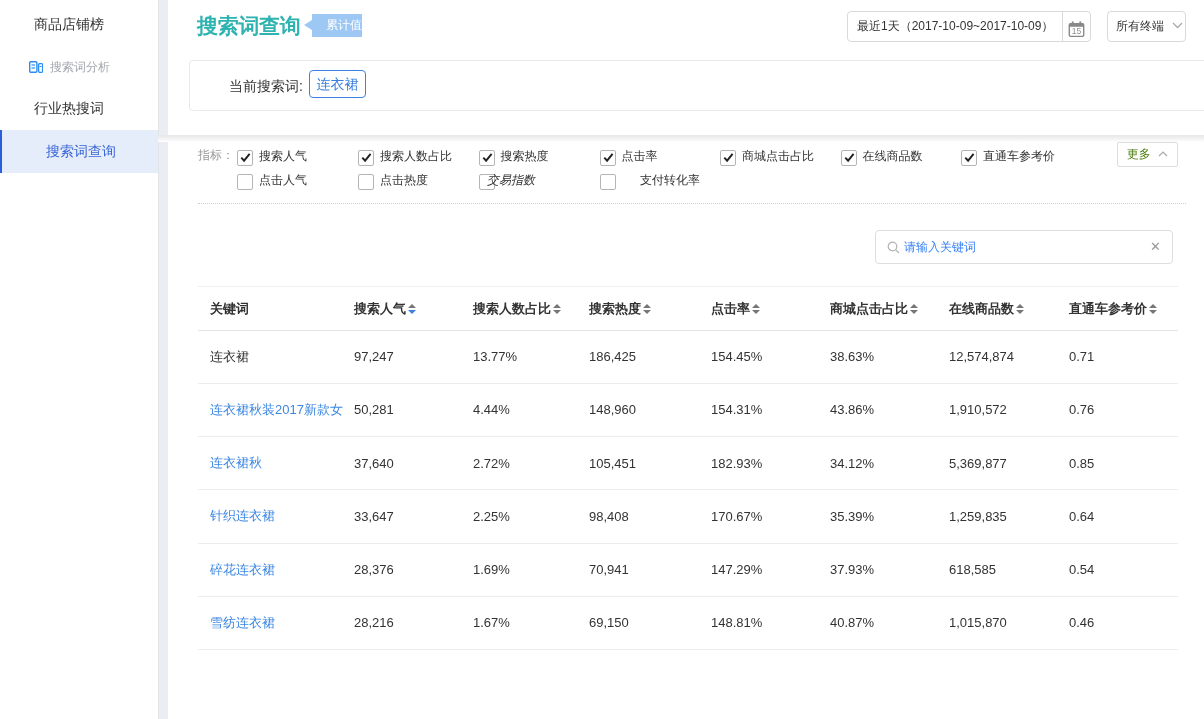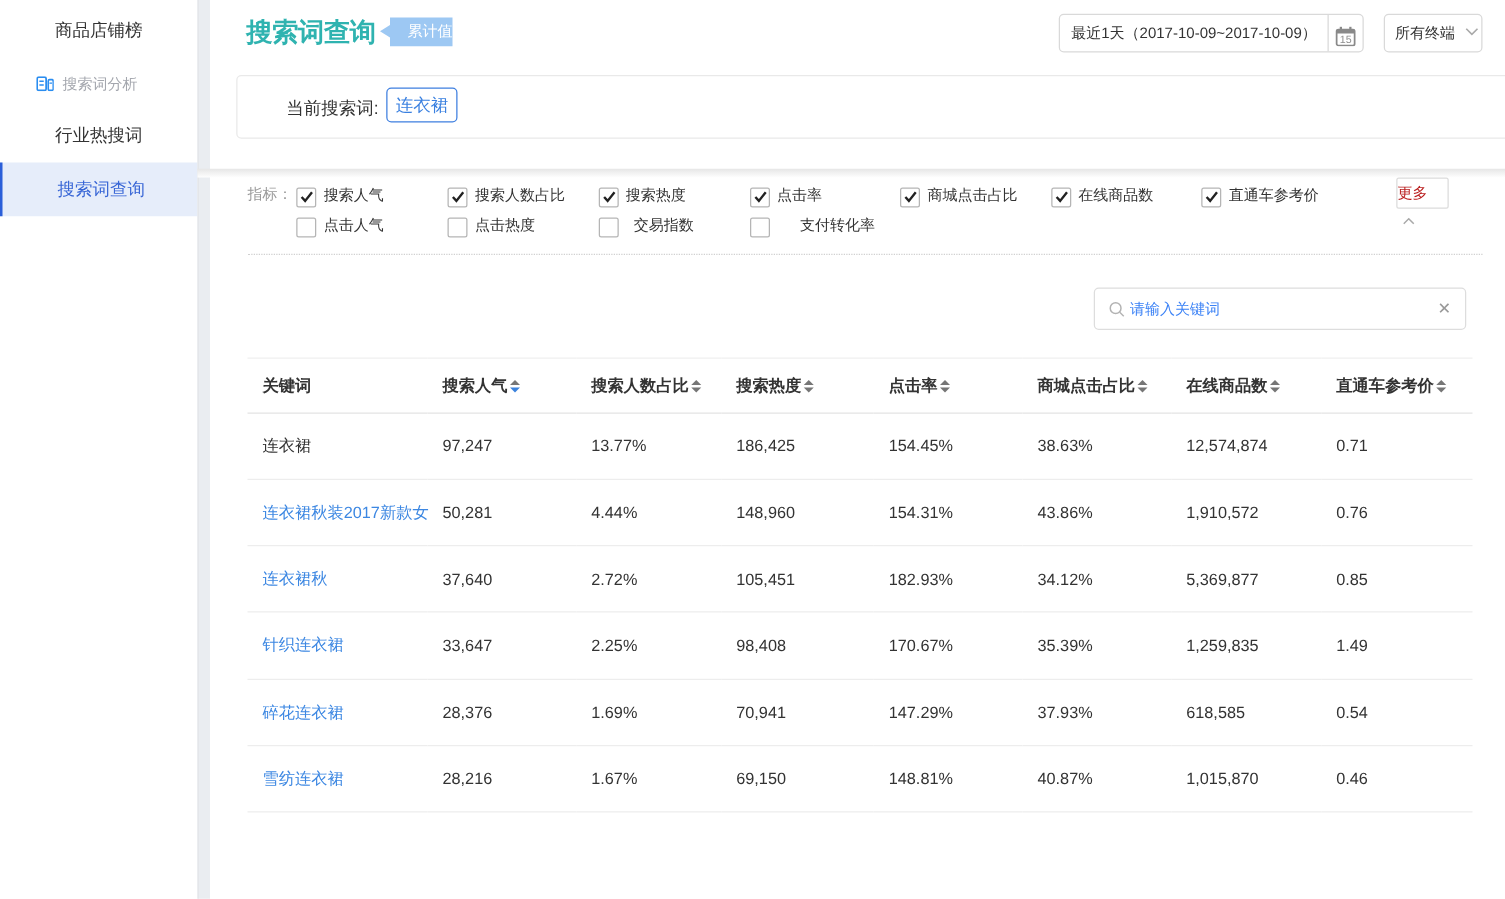--- a/index.html
+++ b/index.html
@@ -1,20 +1,20 @@
 <!DOCTYPE html>
 <html><head>
 <meta charset="utf-8">
 <style>
 *{margin:0;padding:0;box-sizing:border-box}
 html,body{width:1204px;height:719px;overflow:hidden;background:#fff;color:#333;
   font-family:"Liberation Sans",sans-serif;font-size:12px}
 #sidebar{position:absolute;left:0;top:0;width:158px;height:719px;background:#fff}
 #strip{position:absolute;left:158px;top:0;width:10px;height:719px;background:#eaedf1;border-left:1px solid #e2e4e8}
-.mi{position:absolute;left:0;width:158px;height:42px;line-height:42px;font-size:14px;color:#333;padding-left:44px}
+.mi{position:absolute;left:0;width:158px;height:42px;line-height:42px;font-size:14px;color:#333;padding-left:34px}
 #mi2{color:#a4a7ae;font-size:12px;padding-left:50px}
 #mi4{background:#e6edfa;color:#3866d6;border-left:2px solid #2b5fd9;padding-left:44px;height:43px;line-height:43px}
 #main{position:absolute;left:168px;top:0;width:1036px;height:719px}
 #title{position:absolute;left:29px;top:12px;font-size:21px;font-weight:bold;color:#2fb3b0;letter-spacing:-0.3px}
 #tag{position:absolute;left:144px;top:14px;width:50px;height:23px;background:#9dc8f3;color:#fff;
   font-size:12px;line-height:23px;text-align:right}
 #tagtri{position:absolute;left:136px;top:20px;width:0;height:0;border-right:8px solid #9dc8f3;
   border-top:5.5px solid transparent;border-bottom:5.5px solid transparent}
 #dategroup{position:absolute;left:679px;top:11px;width:244px;height:31px;border:1px solid #d9d9d9;border-radius:4px;display:flex}
 #datetext{width:214px;line-height:29px;padding-left:9px;font-size:12px;color:#333;white-space:nowrap}
@@ -24,22 +24,22 @@
 #fcard{position:absolute;left:21px;top:60px;width:1116px;height:51px;border:1px solid #e9e9e9;border-radius:4px;background:#fff}
 #fcard .lbl{position:absolute;left:39px;top:0;line-height:51px;font-size:14px;color:#333}
 #kwbtn{position:absolute;left:119px;top:9px;width:57px;height:28px;border:1px solid #3e7fe0;border-radius:4px;
   color:#3a80e0;font-size:14px;line-height:26px;text-align:center}
 #zhankai{position:absolute;right:33px;top:0;line-height:51px;font-size:14px;color:#333}
 #shadowband{position:absolute;left:-10px;top:135px;width:1046px;height:7px;background:linear-gradient(to bottom,#e6e6e6,#fefefe)}
 .cklabel{position:absolute;font-size:12px;color:#333;line-height:16px}
 .ck{position:absolute;width:16px;height:16px;border:1px solid #b5b5b5;border-radius:2px;background:#fff}
 .ck svg{position:absolute;left:1px;top:0px}
 #zhibiao{position:absolute;left:30px;top:147px;font-size:12px;color:#999}
-#morebtn{position:absolute;left:949px;top:142px;width:42px;height:25px;border:1px solid #dcdcdc;border-radius:2px;
-  font-size:12px;color:#b91c1c;line-height:23px;}
+#morebtn{position:absolute;left:949px;top:142px;width:61px;height:25px;border:1px solid #dcdcdc;border-radius:2px;
+  font-size:12px;color:#4d7c0f;line-height:23px;text-align:center}
 #dotline{position:absolute;left:30px;top:203px;width:988px;border-top:1px dotted #d0d0d0}
 #search{position:absolute;left:707px;top:230px;width:298px;height:34px;border:1px solid #ddd;border-radius:4px}
 #search .ph{position:absolute;left:28px;top:0;line-height:32px;color:#3b82f6;font-size:12px}
 #search .x{position:absolute;right:11px;top:0;line-height:32px;color:#999;font-size:13px}
 #tablewrap{position:absolute;left:30px;top:286px;width:980px}
 table{border-collapse:collapse;table-layout:fixed;width:980px}
 th{font-size:13px;font-weight:bold;color:#333;text-align:left;padding-left:12px;height:43.5px;padding-top:2px;
   border-top:1px solid #f0f0f0;border-bottom:1px solid #e4e4e4;white-space:nowrap}
 td{font-size:13px;color:#333;text-align:left;padding-left:12px;height:53.25px;border-bottom:1px solid #ededed;white-space:nowrap}
 td a{color:#3c87e2;text-decoration:none}
@@ -141,21 +141,21 @@
         <svg width="13" height="13" viewBox="0 0 13 13">
           <path d="M2.3 6.6 L5.1 9.7 L10.6 2.8" fill="none" stroke="#222" stroke-width="1.9"></path>
         </svg>
       </div>
       <div class="cklabel" style="left: 815px; top: 148px;">直通车参考价</div>
       <div class="ck" style="left: 69px; top: 174px;"></div>
       <div class="cklabel" style="left: 91px; top: 172px;">点击人气</div>
       <div class="ck" style="left: 190px; top: 174px;"></div>
       <div class="cklabel" style="left: 212px; top: 172px;">点击热度</div>
       <div class="ck" style="left: 310.5px; top: 174px;"></div>
-      <div class="cklabel" style="left: 339px; top: 172px;">交易指数</div>
+      <div class="cklabel" style="left: 319px; top: 172px; font-style: italic;">交易指数</div>
       <div class="ck" style="left: 431.5px; top: 174px;"></div>
       <div class="cklabel" style="left: 472px; top: 172px;">支付转化率</div>
     </div>
   <div id="dotline"></div>
   <div id="search">
     <svg style="position:absolute;left:11px;top:10px" width="13" height="13" viewBox="0 0 13 13">
       <circle cx="5.5" cy="5.5" r="4.3" fill="none" stroke="#b3b3b3" stroke-width="1.2"></circle>
       <line x1="8.8" y1="8.8" x2="12" y2="12" stroke="#b3b3b3" stroke-width="1.2"></line>
     </svg>
     <div class="ph">请输入关键词</div>
@@ -215,21 +215,21 @@
             <td>0.85</td>
           </tr>
       <tr>
             <td><a>针织连衣裙</a></td>
             <td>33,647</td>
             <td>2.25%</td>
             <td>98,408</td>
             <td>170.67%</td>
             <td>35.39%</td>
             <td>1,259,835</td>
-            <td>1.49</td>
+            <td>0.64</td>
           </tr>
       <tr>
             <td><a>碎花连衣裙</a></td>
             <td>28,376</td>
             <td>1.69%</td>
             <td>70,941</td>
             <td>147.29%</td>
             <td>37.93%</td>
             <td>618,585</td>
             <td>0.54</td>

